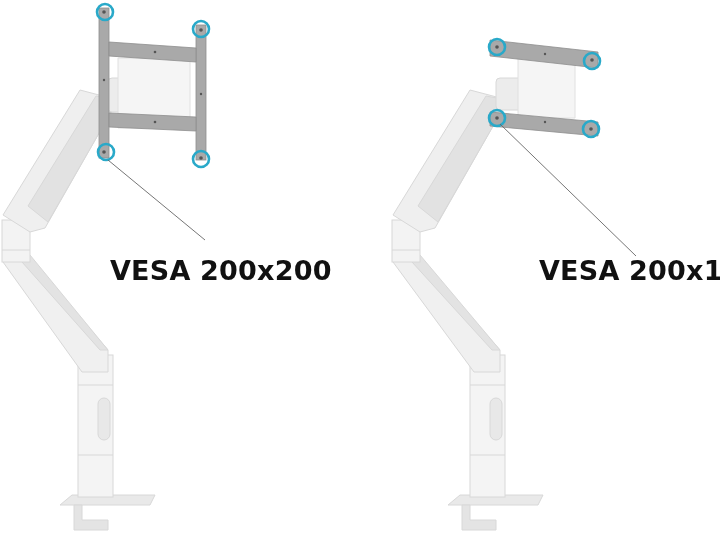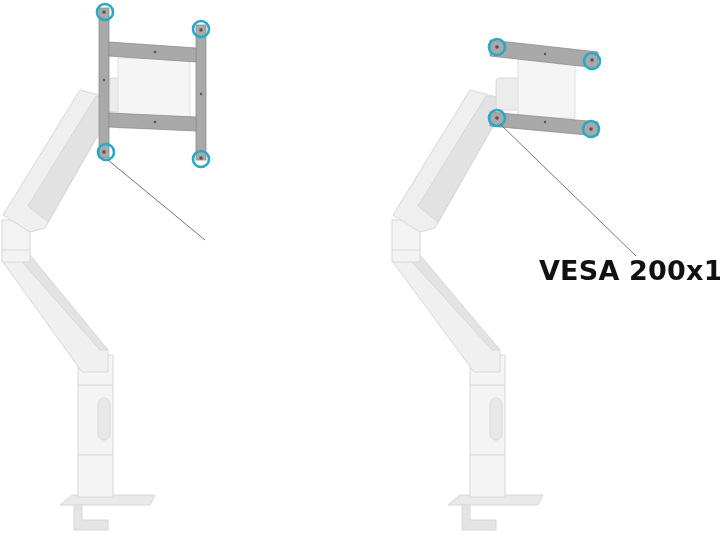--- a/index.html
+++ b/index.html
@@ -93,14 +93,15 @@
     </g>
     <g fill="none" stroke="#29a9c9" stroke-width="2.6">
       <circle cx="497" cy="47" r="8"></circle>
       <circle cx="592" cy="61" r="8"></circle>
       <circle cx="497" cy="118" r="8"></circle>
       <circle cx="591" cy="129" r="8"></circle>
     </g>
     <line x1="500" y1="124" x2="636" y2="256" stroke="#666" stroke-width="0.9"></line>
   </svg>
 
+  <div class="label" style="left:110px;top:255px;">VESA 200x200</div>
   <div class="label" style="left:539px;top:255px;">VESA 200x100</div>
 </div>
 
 </body></html>

